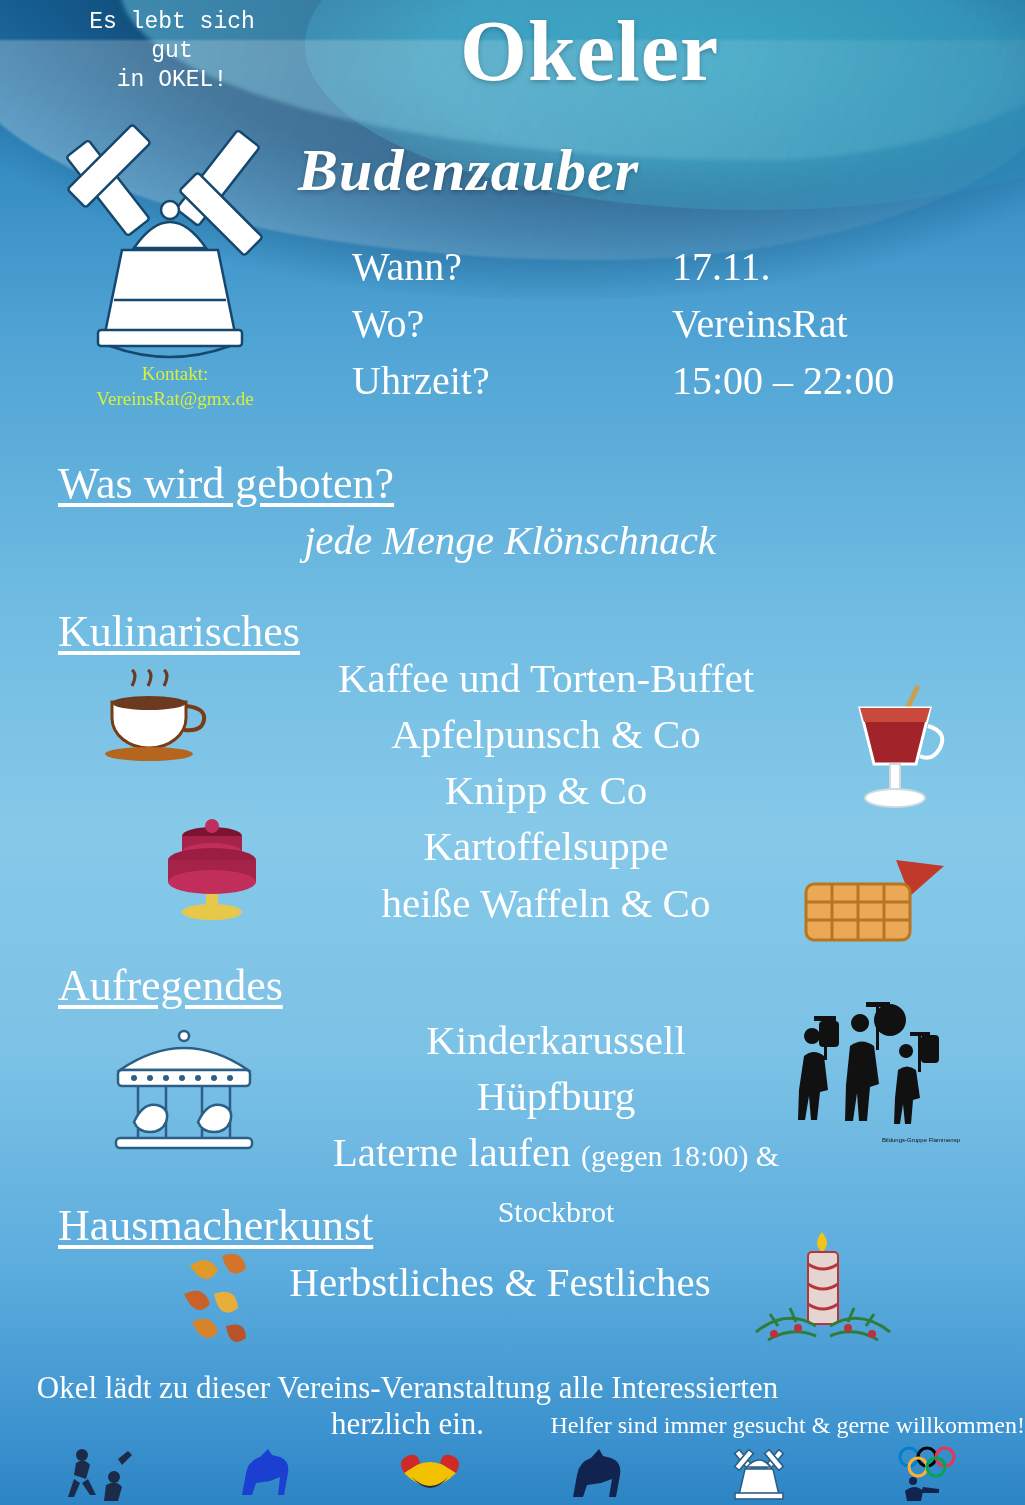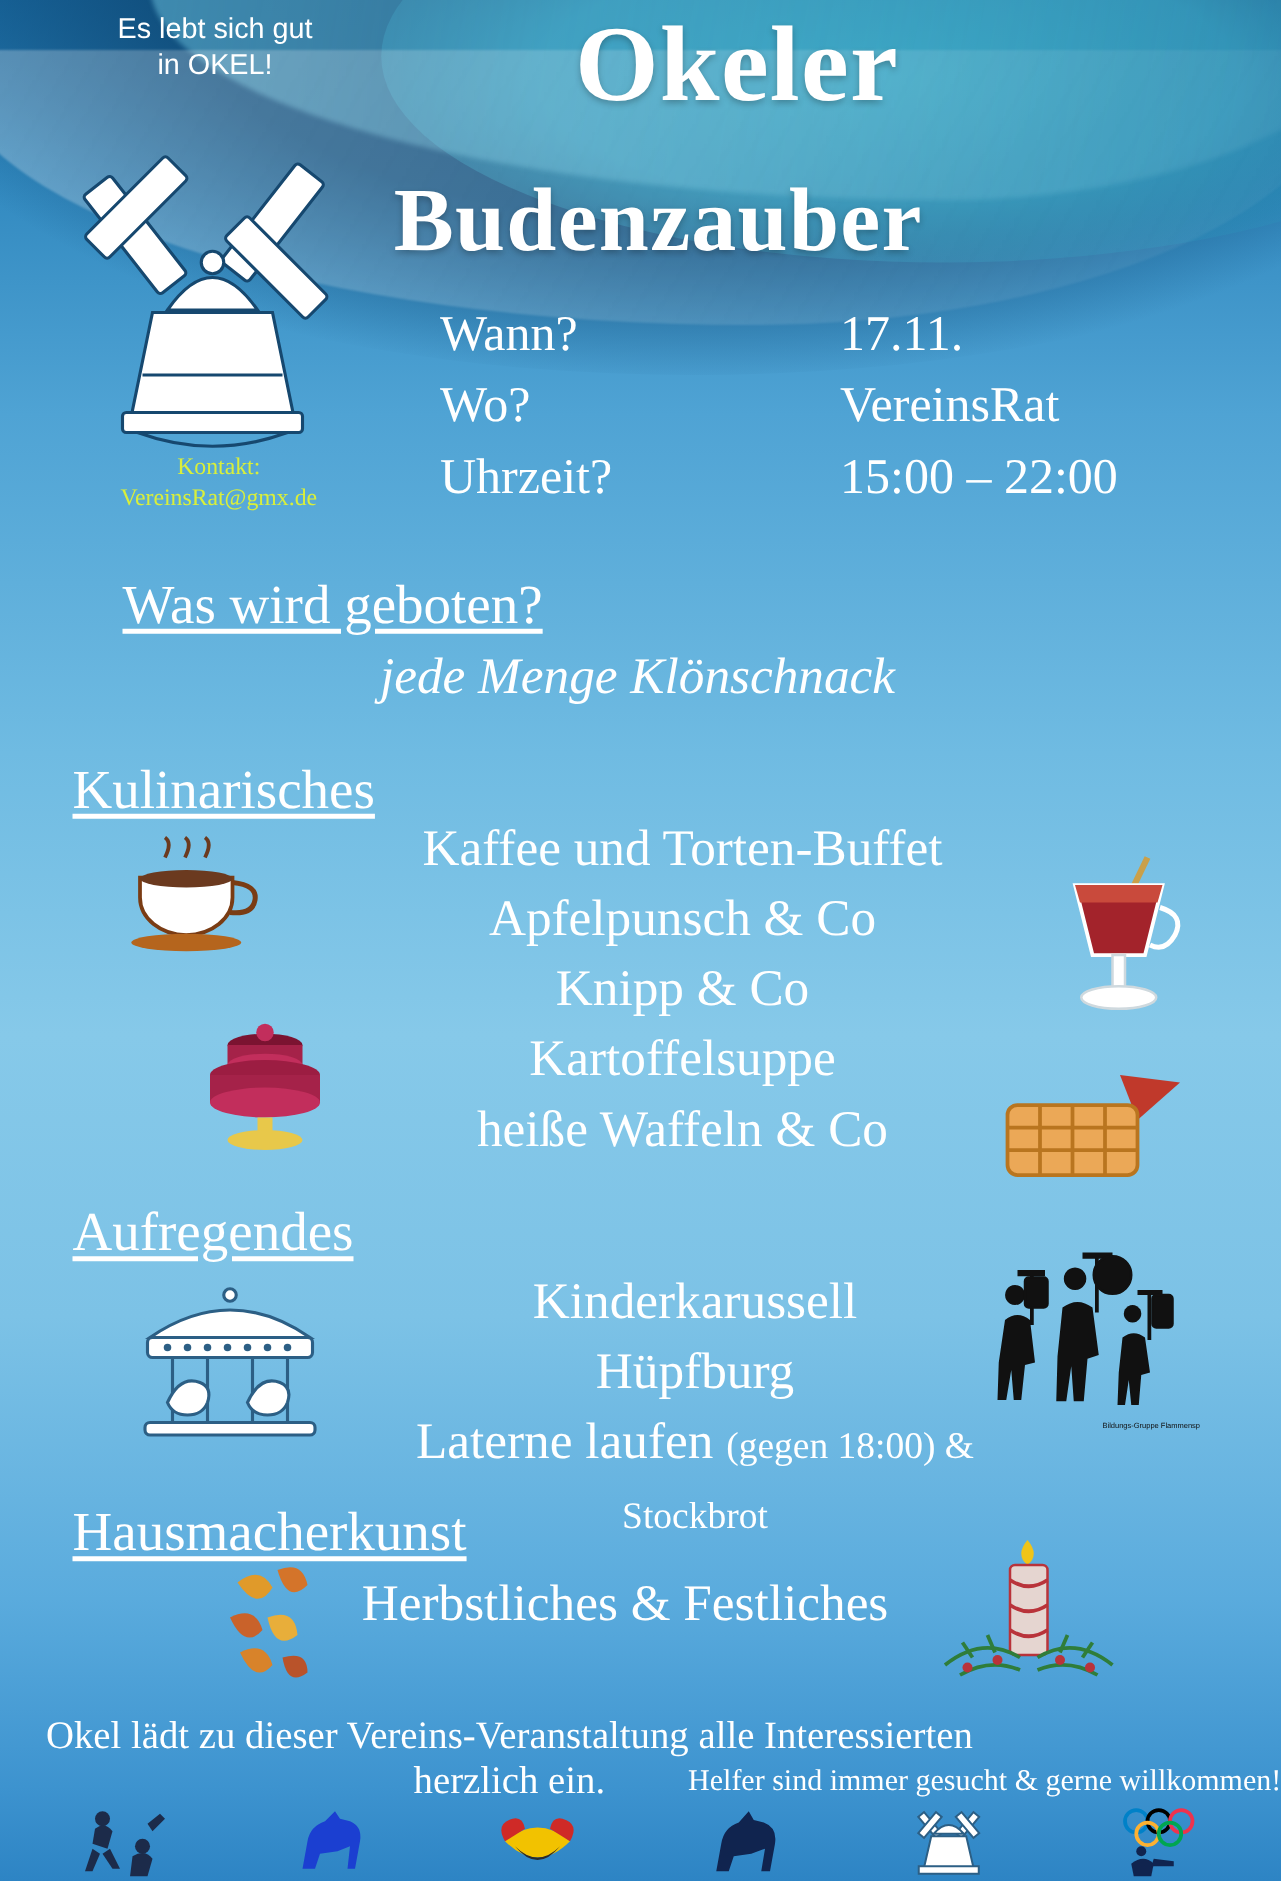--- a/index.html
+++ b/index.html
@@ -79,21 +79,21 @@
   
   .slogan {
     position: absolute;
     top: 8px;
     left: 62px;
     width: 220px;
     text-align: center;
     color: #ffffff;
     font-size: 23px;
     line-height: 1.25;
-    font-family: Liberation Sans, sans-serif;
+    font-family: Liberation Mono, monospace;
   }
   .mill {
     position: absolute;
     top: 62px;
     left: 58px;
     width: 240px;
     height: 300px;
   }
   .kontakt {
     position: absolute;
@@ -114,23 +114,24 @@
     text-shadow: 0 2px 5px rgba(0,0,0,.25);
   }
   .title1 {
     top: 8px;
     left: 460px;
     font-size: 86px;
     line-height: 1;
   }
   .title2 {
     top: 140px;
-    left: 315px;
-    font-size: 72px;
+    left: 298px;
+    font-size: 60px;
     line-height: 1;
+    font-style: italic;
   }
 
   .infoblock {
     position: absolute;
     top: 238px;
     left: 352px;
     color: #ffffff;
     font-size: 40px;
     line-height: 1.43;
   }
@@ -146,21 +147,21 @@
     text-decoration: underline;
     text-underline-offset: 5px;
   }
   .sec-body {
     position: absolute;
     color: #ffffff;
     font-size: 41px;
     line-height: 1.37;
     text-align: center;
   }
-  #geboten-head { top: 458px; left: 58px; margin-left: 40px; }
+  #geboten-head { top: 458px; left: 58px; }
   #geboten-body { top: 512px; left: 250px; width: 520px; font-style: italic; }
 
   #kulinar-head { top: 606px; left: 58px; }
   #kulinar-body { top: 650px; left: 286px; width: 520px; }
 
   #aufreg-head  { top: 960px; left: 58px; }
   #aufreg-body  { top: 1012px; left: 276px; width: 560px; }
   #aufreg-body .small { font-size: 30px; }
 
   #haus-head    { top: 1200px; left: 58px; }

